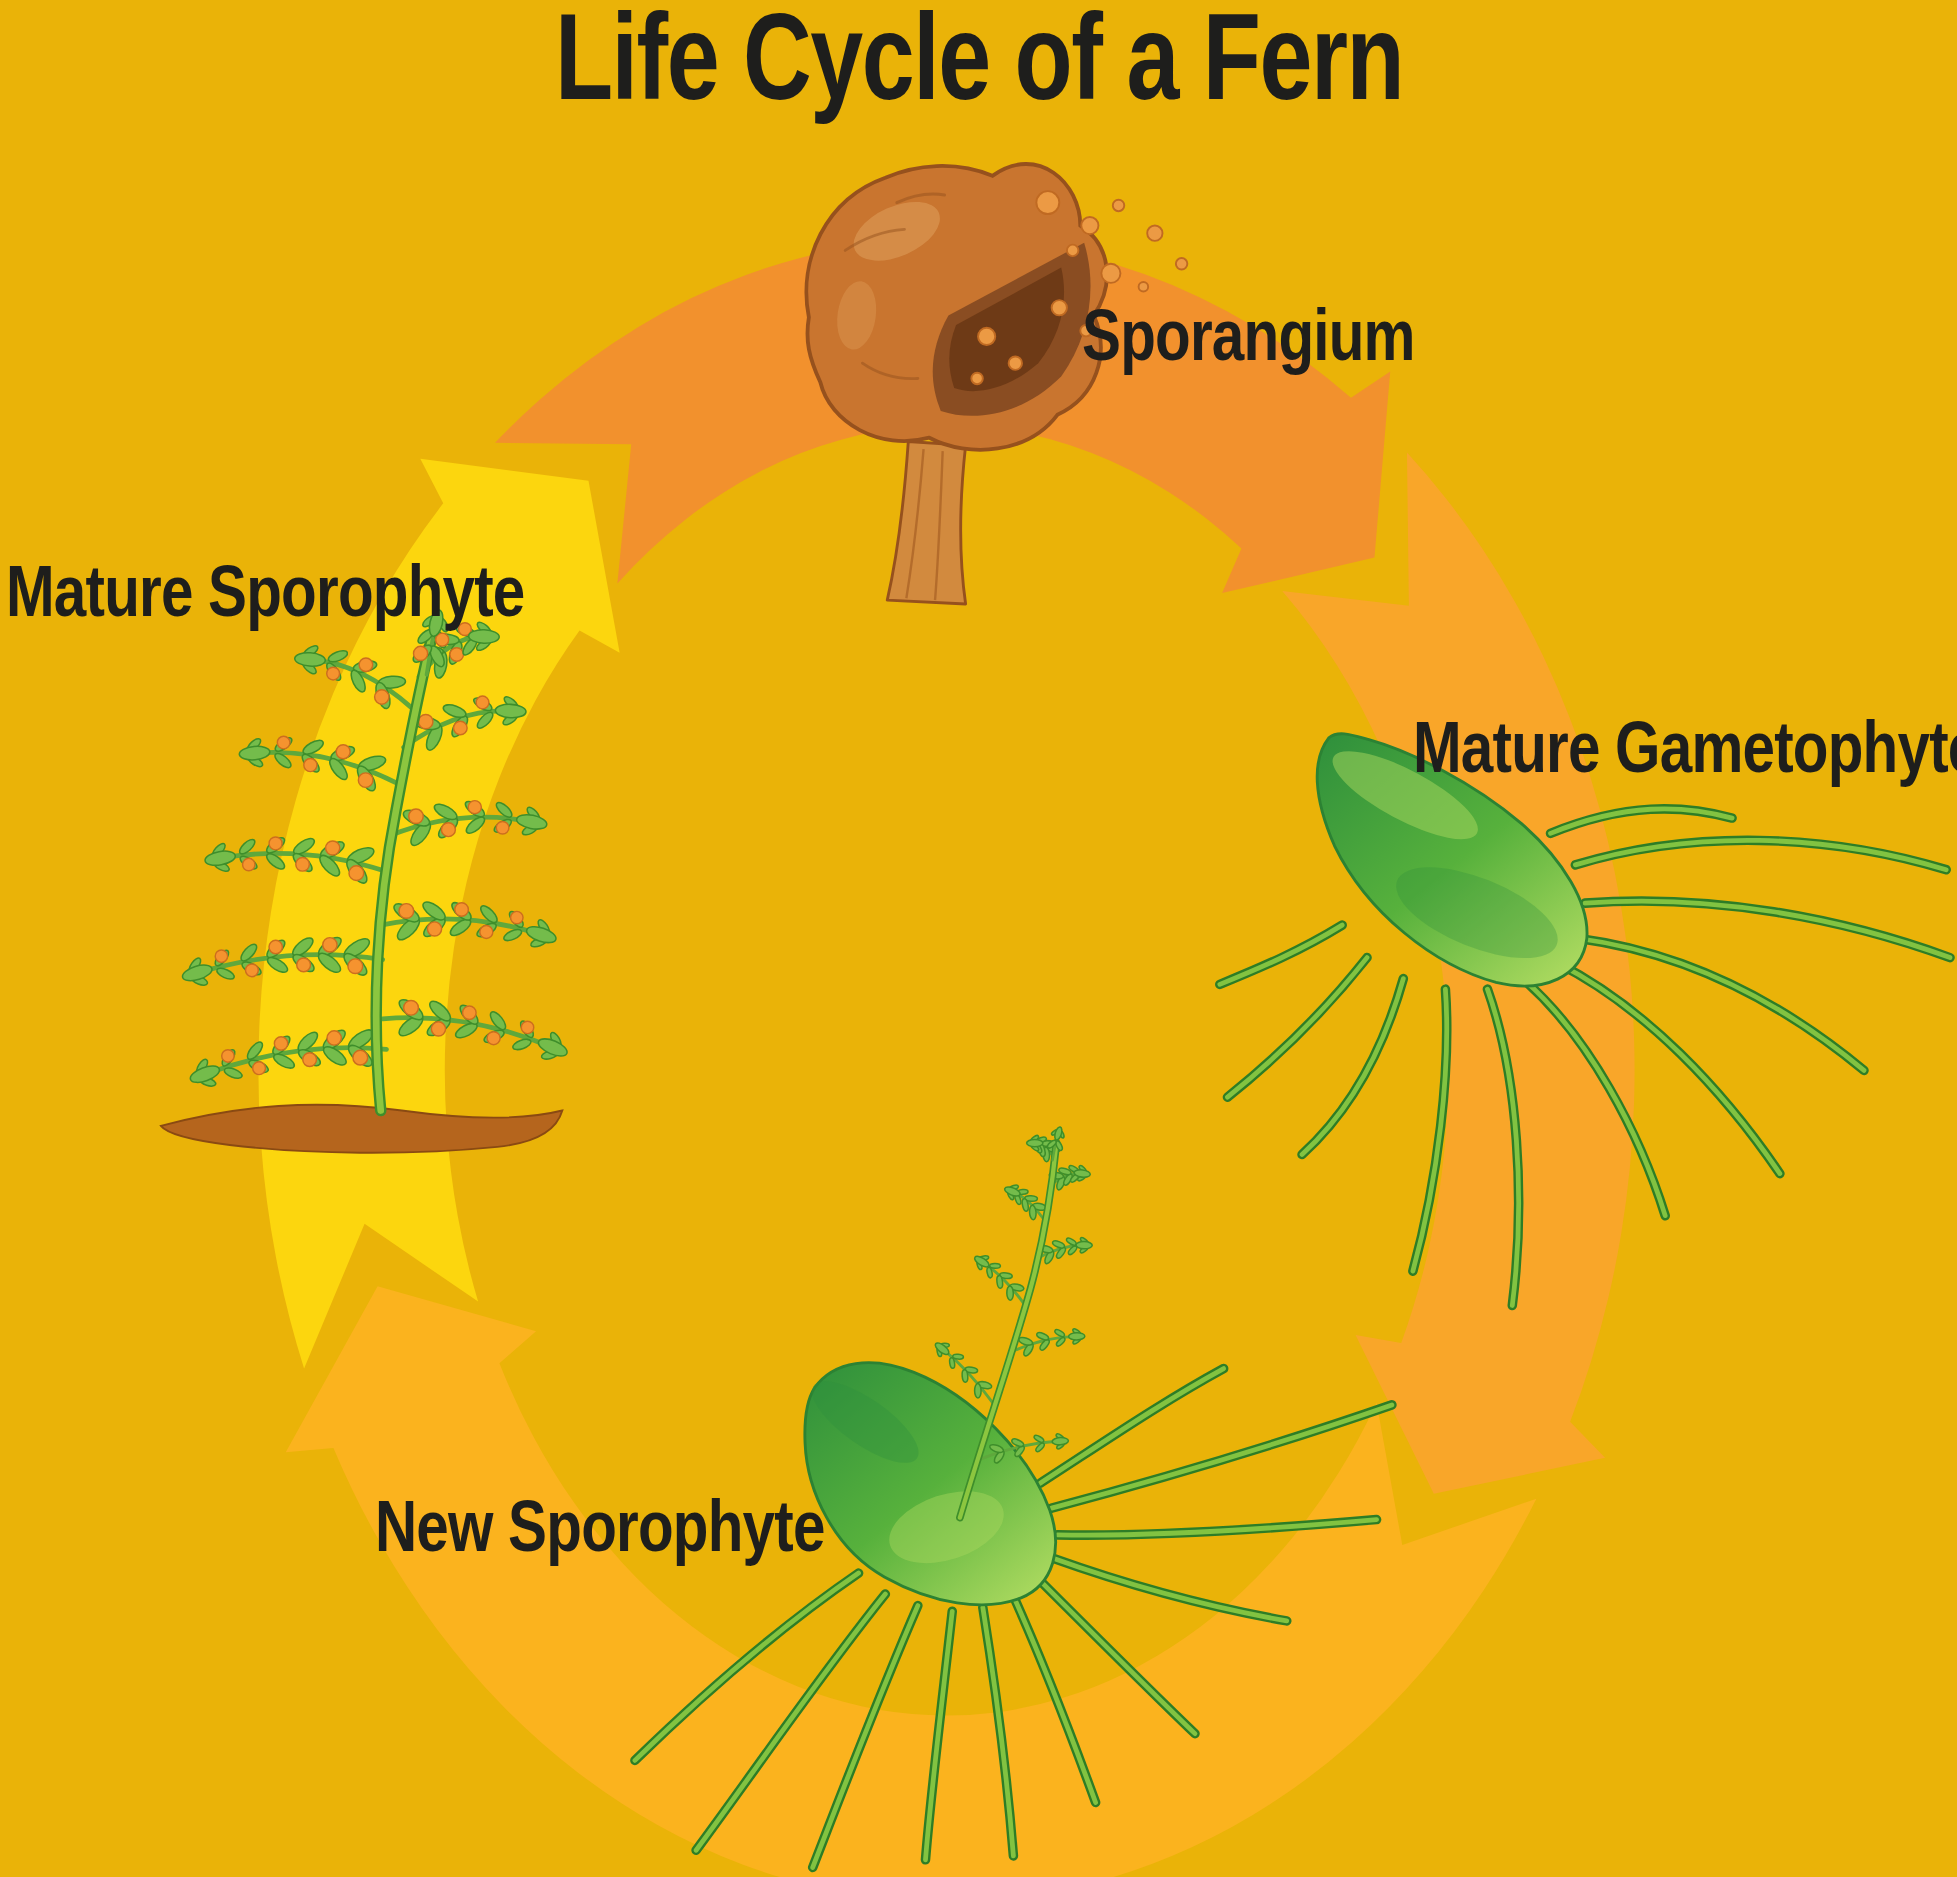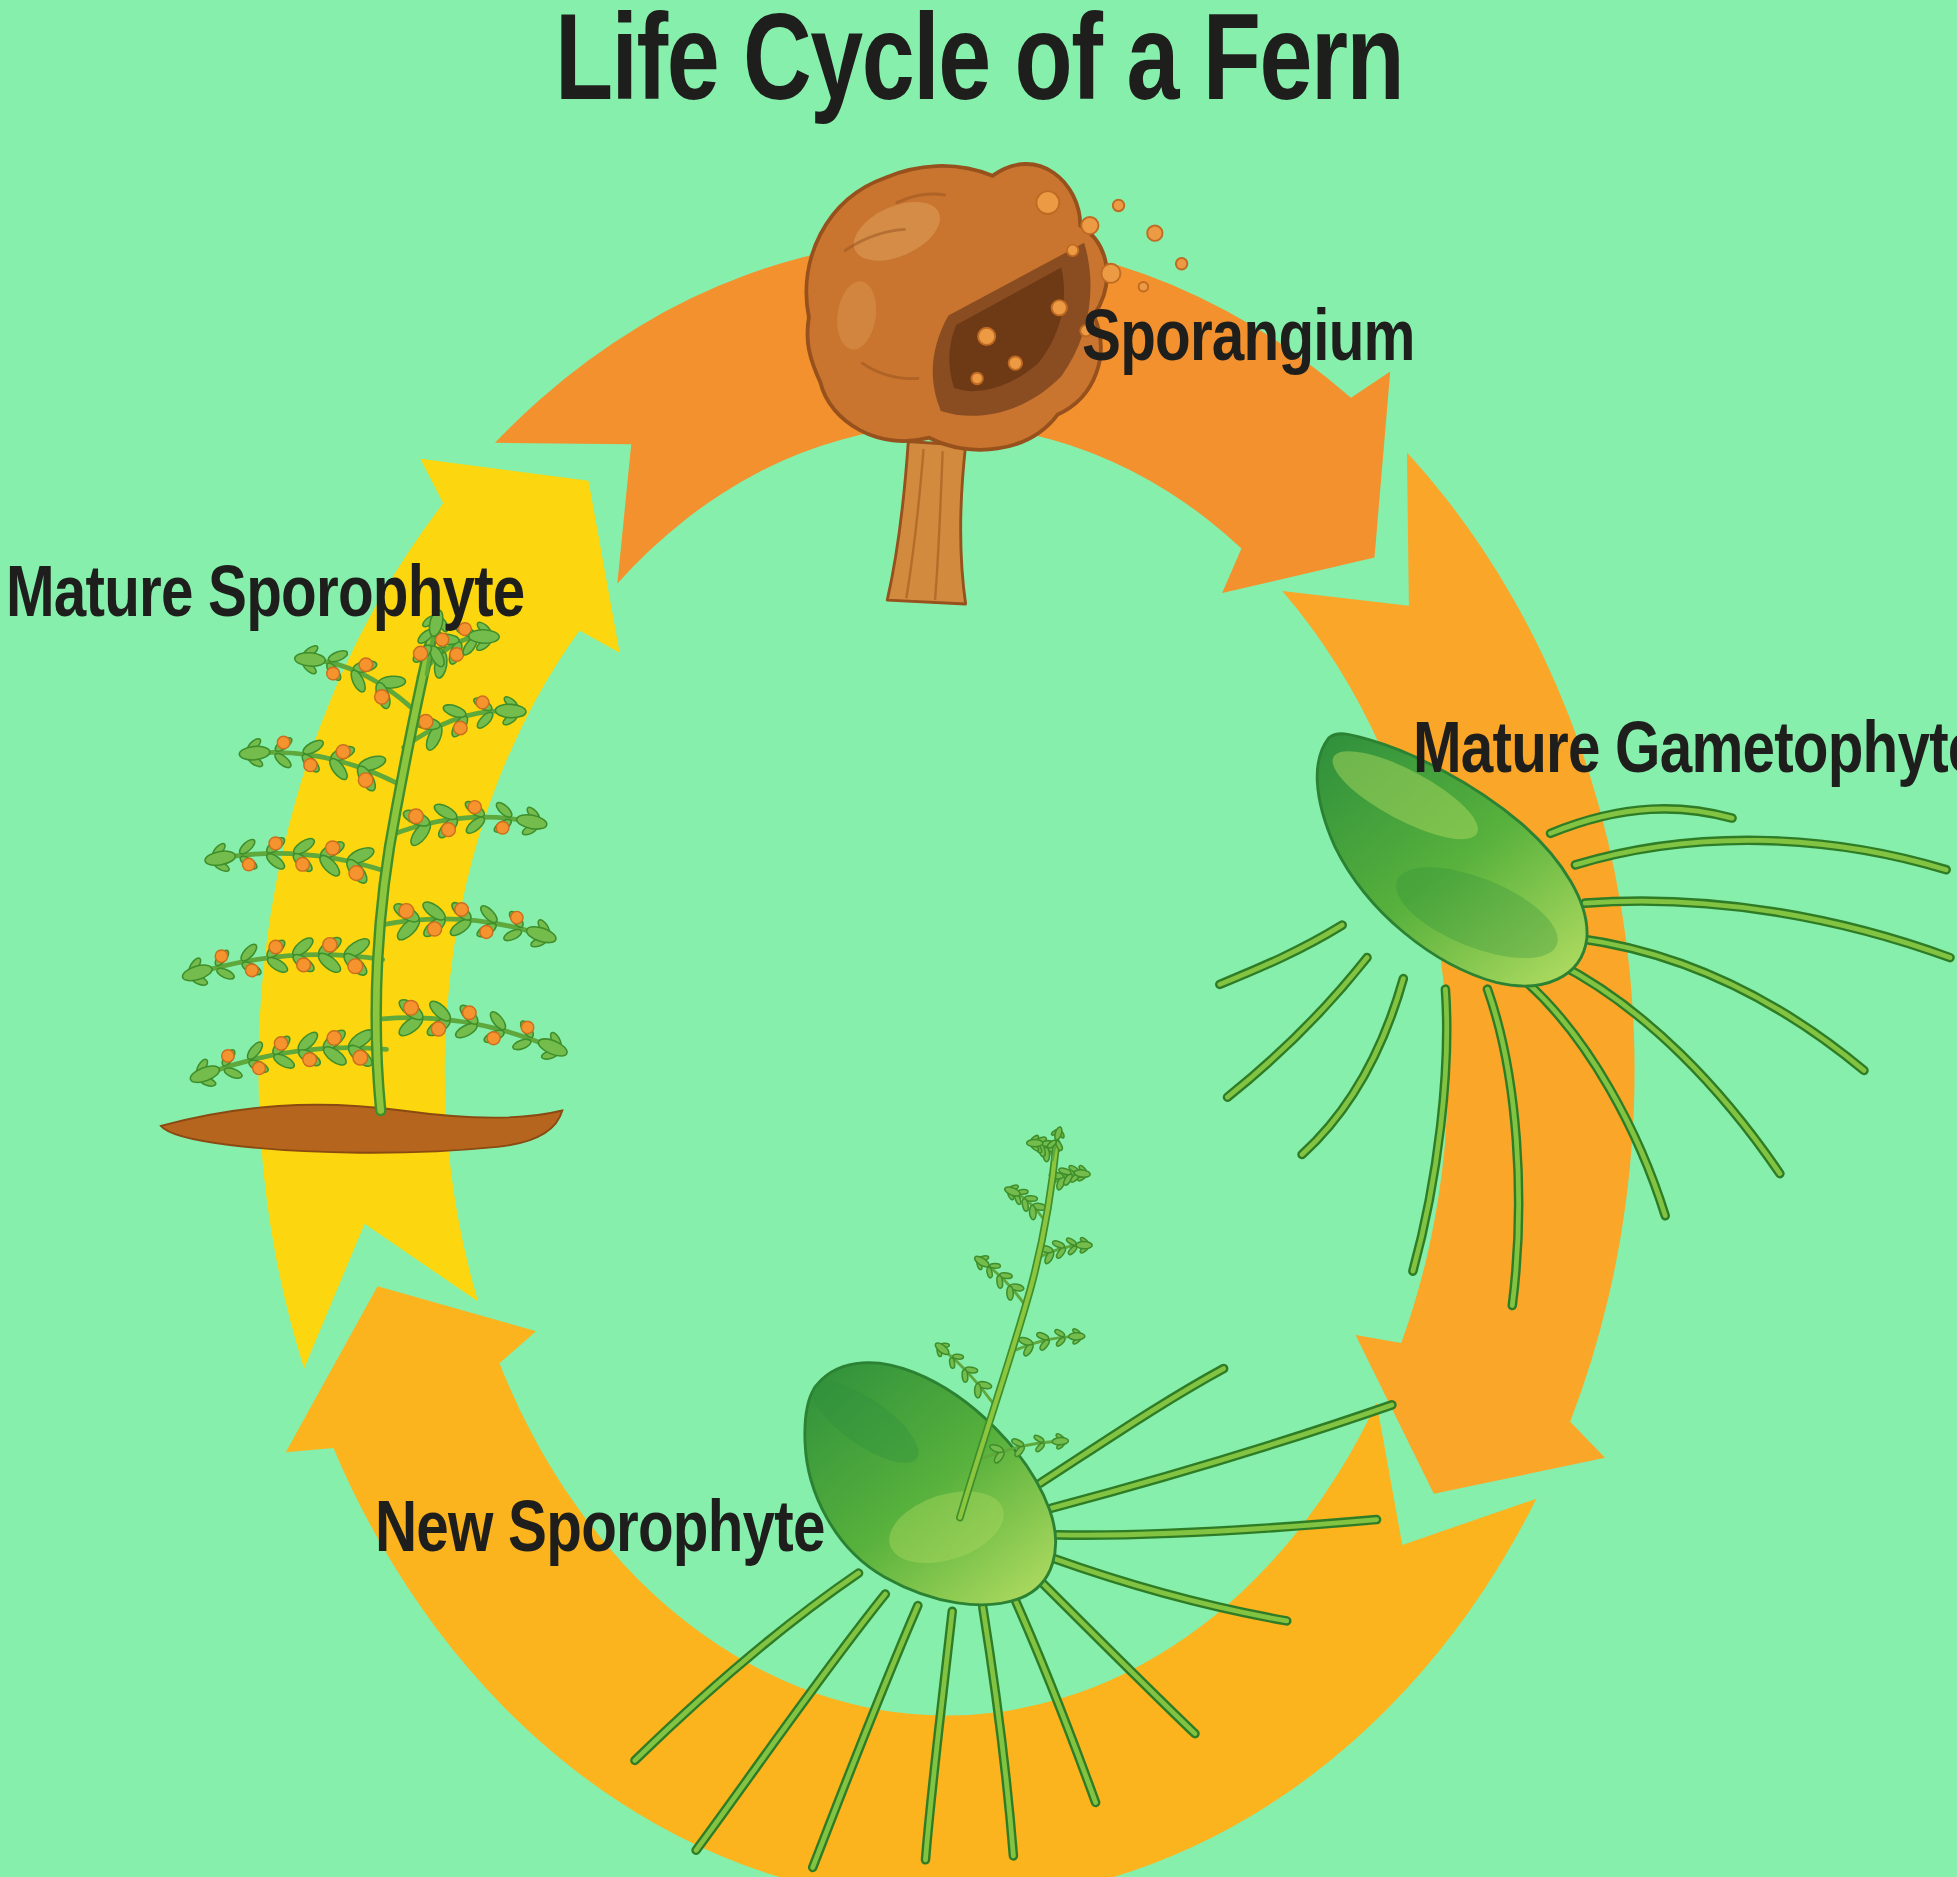--- a/index.html
+++ b/index.html
@@ -1,17 +1,17 @@
 <!DOCTYPE html>
 <html><head>
 <meta charset="utf-8">
 <style>
   html,body{margin:0;padding:0;background:#fff;}
   .stage-canvas{
-    position:relative;width:1958px;height:1877px;background:#86efac;overflow:hidden;
+    position:relative;width:1958px;height:1877px;background:#eab308;overflow:hidden;
     font-family:"Liberation Sans",sans-serif;
     --ink:#1e1e1c;
   }
   .stage-canvas svg{position:absolute;left:0;top:0;}
   .title{
     position:absolute;left:0;right:0;top:-13.4px;margin:0;text-align:center;
     font-size:122px;font-weight:700;color:var(--ink);letter-spacing:-1.9px;
     transform:scaleX(.78);white-space:nowrap;
   }
   .label{

